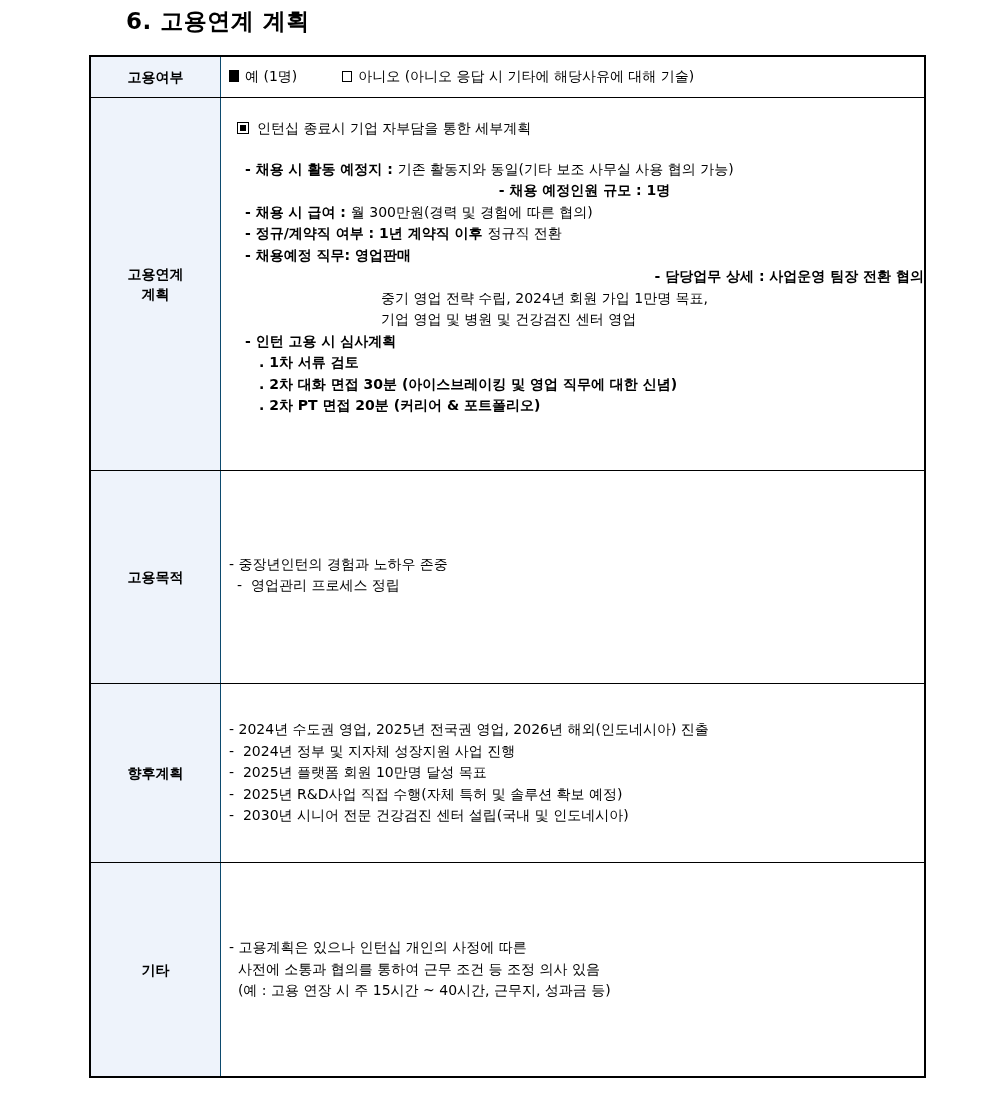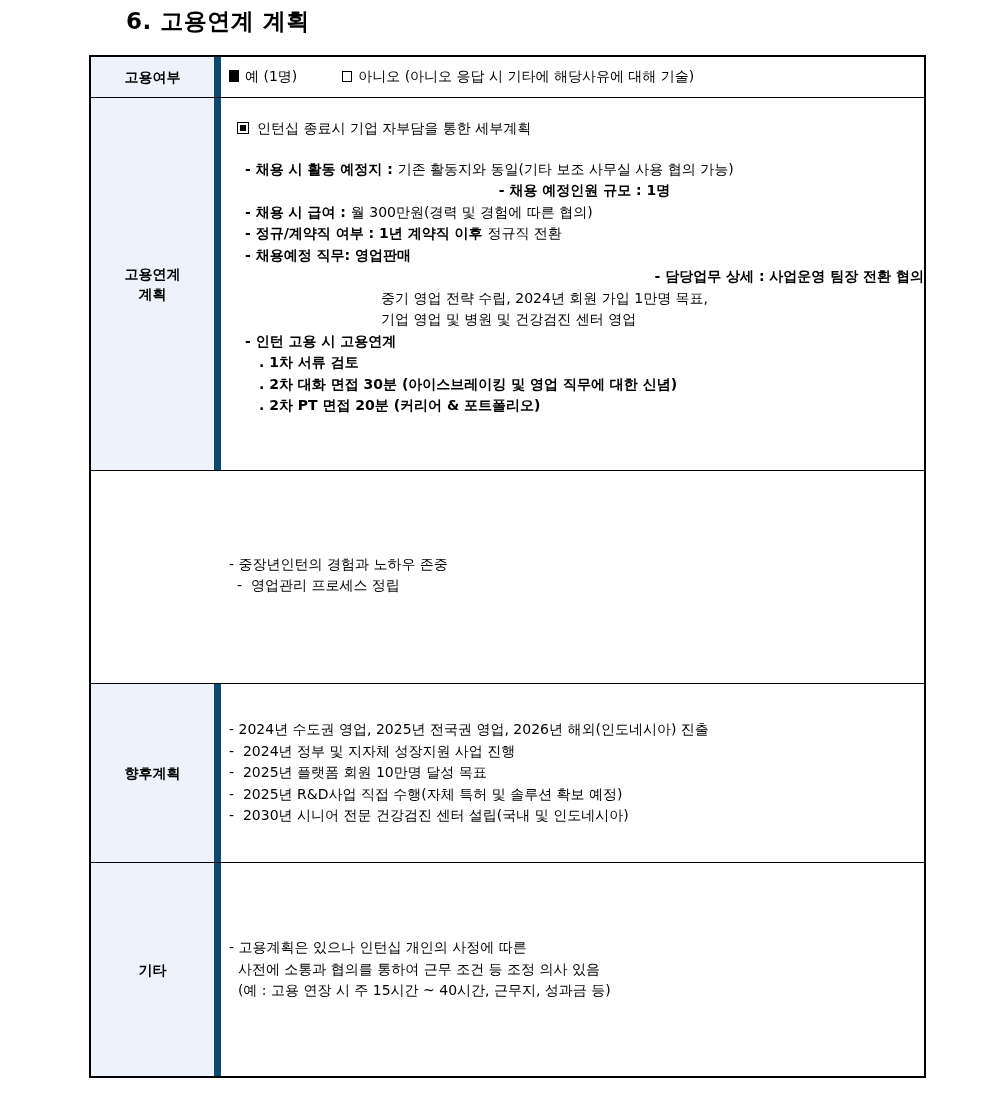--- a/index.html
+++ b/index.html
@@ -19,21 +19,21 @@
       width: 837px; height: 1023px;
       border: 2px solid #000; box-sizing: border-box;
     }
     .row {
       position: absolute; left: 0; right: 0;
       border-bottom: 1px solid #000; box-sizing: border-box;
     }
     .row.last { border-bottom: none; }
     .lbl {
       position: absolute; left: 0; top: 0; bottom: 0; width: 130px;
-      background: #eef3fb; border-right: 7px solid #0c4a6e; box-sizing: border-box;
+      background: #eef3fb; border-right: 1px solid #0c4a6e; box-sizing: border-box;
       display: flex; align-items: center; justify-content: center; text-align: center;
       font-size: 14px; font-weight: bold; line-height: 20px;
     }
     .val {
       position: absolute; left: 130px; right: 0; top: 0; bottom: 0;
       font-size: 14px; line-height: 21.5px; box-sizing: border-box;
     }
     .vcenter { display: flex; flex-direction: column; justify-content: center; padding-left: 8px; }
     .sq-filled { display:inline-block; width:10px; height:12px; background:#000; vertical-align:-1px; margin-right:6px; }
     .sq-empty { display:inline-block; width:10px; height:11px; border:1px solid #000; vertical-align:-1px; margin-right:6px; box-sizing:border-box; }
@@ -73,28 +73,29 @@
       </div>
       <div style="height:19px;"></div>
       <div class="line" style="padding-left:8px;"><span class="b">- 채용 시 활동 예정지 : </span><span>기존 활동지와 동일(기타 보조 사무실 사용 협의 가능)</span></div>
       <div class="line" style="padding-left:8px;text-align:center;"><span class="b">- 채용 예정인원 규모 :  1명</span><span></span></div>
       <div class="line" style="padding-left:8px;"><span class="b">- 채용 시 급여 : </span><span>월 300만원(경력 및 경험에 따른 협의)</span></div>
       <div class="line" style="padding-left:8px;"><span class="b">- 정규/계약직 여부 :  1년 계약직 이후 </span><span>정규직 전환</span></div>
       <div class="line" style="padding-left:8px;"><span class="b">- 채용예정 직무: 영업판매</span><span></span></div>
       <div class="line" style="padding-left:8px;text-align:right;"><span class="b">- 담당업무 상세 : 사업운영 팀장 전환 협의</span><span></span></div>
       <div class="line" style="padding-left:144px;">중기 영업 전략 수립, 2024년 회원 가입 1만명 목표,</div>
       <div class="line" style="padding-left:144px;">기업 영업 및 병원 및 건강검진 센터 영업</div>
-      <div class="line b" style="padding-left:8px;">- 인턴 고용 시 고용연계</div>
+      <div class="line b" style="padding-left:8px;">- 인턴 고용 시 심사계획</div>
       <div class="line b" style="padding-left:22px;">. 1차 서류 검토</div>
       <div class="line b" style="padding-left:22px;">. 2차 대화 면접 30분 (아이스브레이킹 및 영업 직무에 대한 신념)</div>
       <div class="line b" style="padding-left:22px;">. 2차 PT 면접 20분 (커리어 &amp; 포트폴리오)</div>
     </div>
   </div>
 
   <div class="row" style="top:414px; height:213px;">
+    <div class="lbl">고용목적</div>
     <div class="val vcenter" style="padding-bottom:4px;">
       <div class="line">- 중장년인턴의 경험과 노하우 존중</div>
       <div class="line" style="white-space:pre;margin-left:8px;">-  영업관리 프로세스 정립</div>
     </div>
   </div>
 
   <div class="row" style="top:627px; height:179px;">
     <div class="lbl">향후계획</div>
     <div class="val vcenter">
       <div class="line" style="white-space:pre;">- 2024년 수도권 영업, 2025년 전국권 영업, 2026년 해외(인도네시아) 진출</div>

